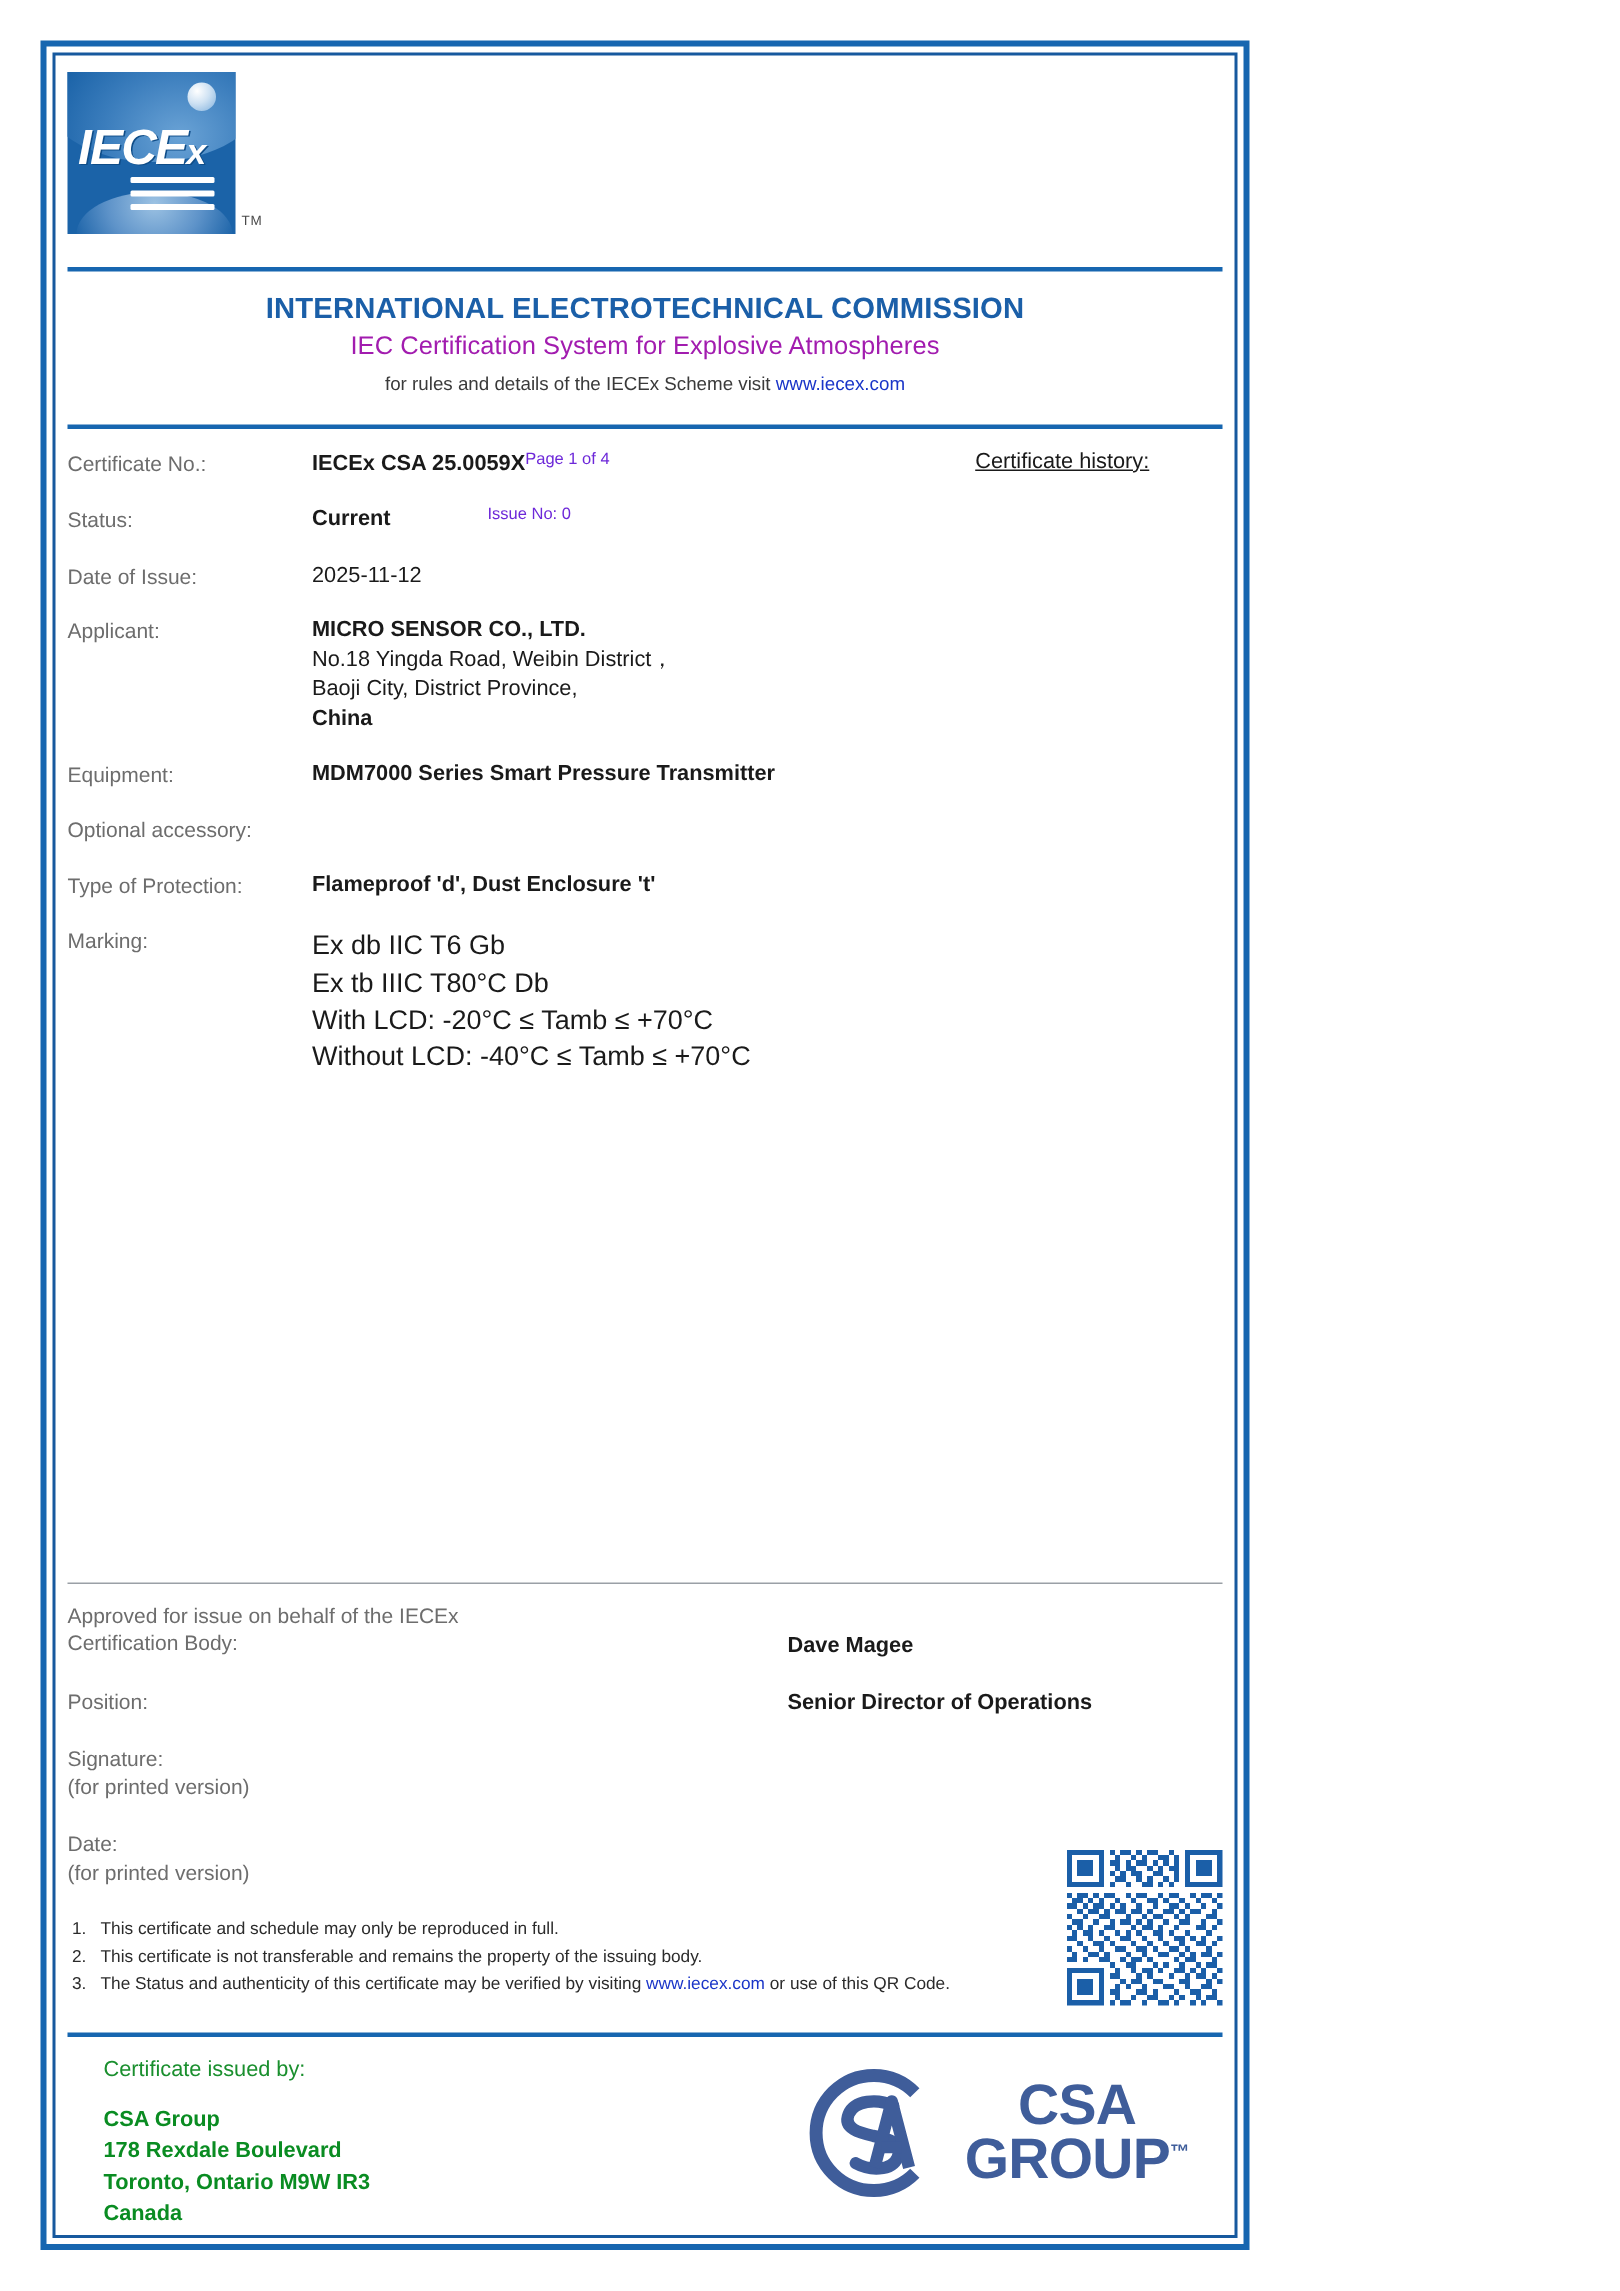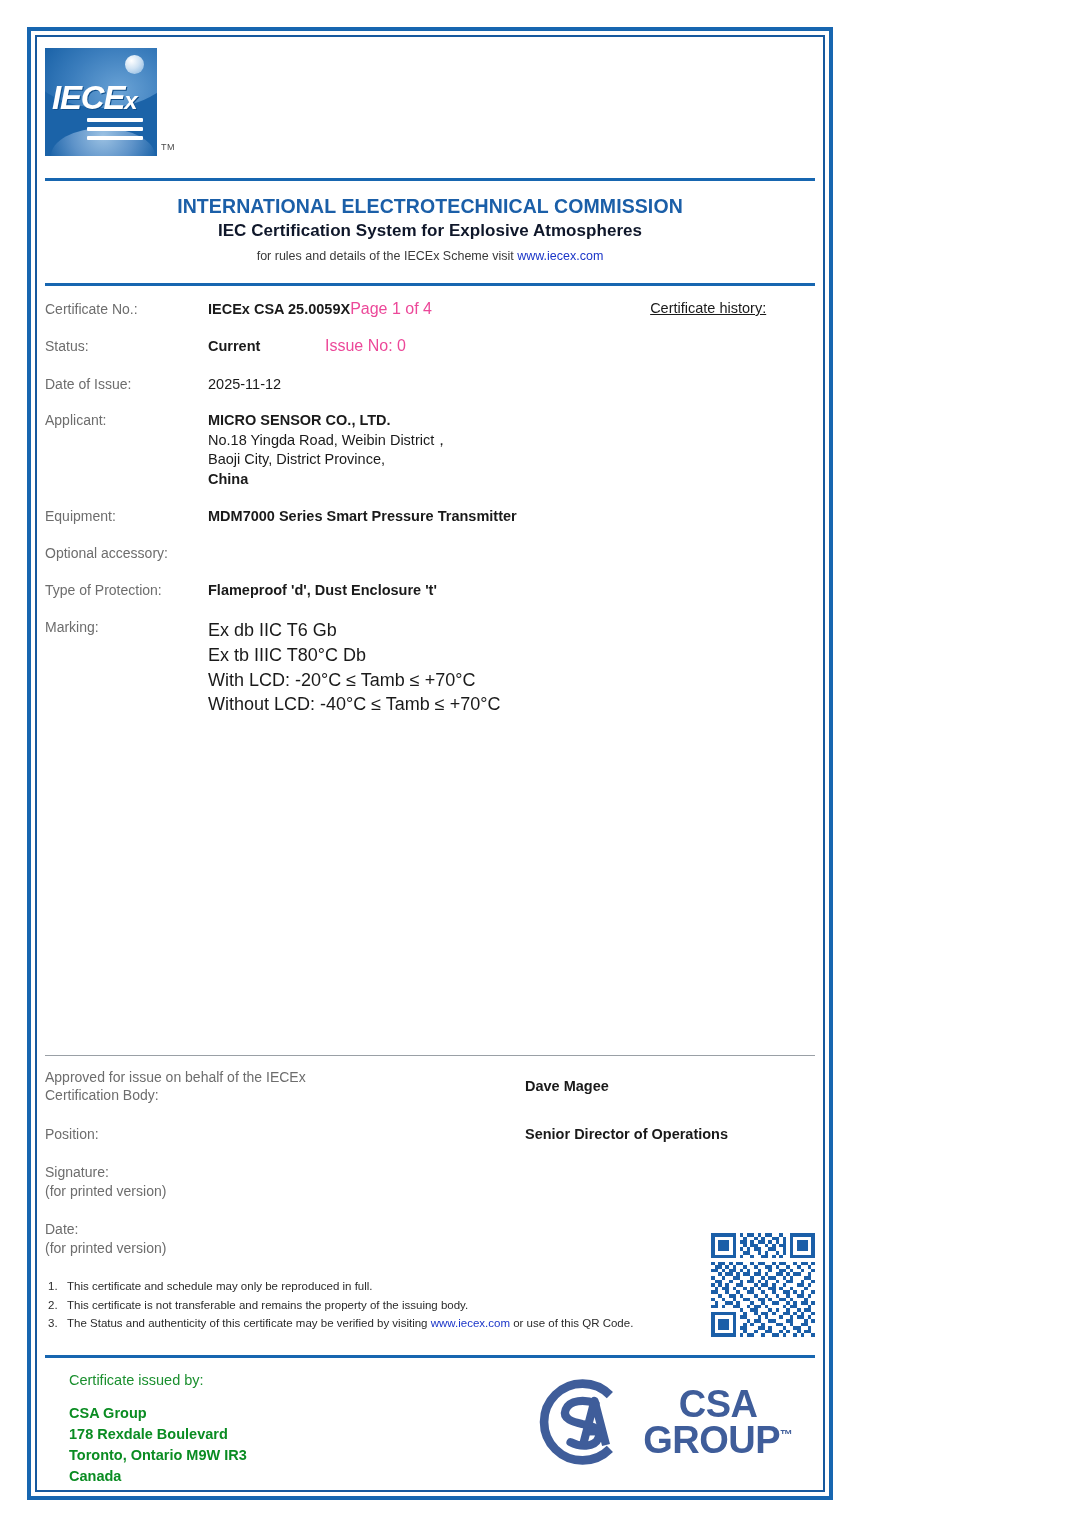--- a/index.html
+++ b/index.html
@@ -160,22 +160,22 @@
   }
   .org-1 {
     font-size: 19.5px;
     font-weight: bold;
     color: #1b5fa8;
     letter-spacing: .1px;
     line-height: 1.3;
   }
   .org-2 {
     font-size: 17px;
-    font-weight: bold;
-    color: #0f172a;
+    font-weight: normal;
+    color: #a21caf;
     letter-spacing: .05px;
     line-height: 1.45;
   }
   .org-3 {
     font-size: 12.5px;
     color: #3a3a3a;
     margin-top: 5px;
   }
   .org-3 a, .link {
     color: #1a35c8;
@@ -209,22 +209,22 @@
   .val .sub.b { font-weight: bold; }
   .row-wide {
     position: relative;
     display: flex;
     align-items: flex-start;
     margin-bottom: 18px;
   }
   .mid {
     flex: 0 0 300px;
     margin-left: auto;
-    font-size: 16px;
-    color: #ec4899;
+    font-size: 11px;
+    color: #6d28d9;
   }
   .right-col {
     flex: 0 0 190px;
     text-align: left;
     font-size: 14.5px;
     color: #1a1a1a;
   }
   .u { text-decoration: underline; }
 
   .marking-lines div {
@@ -233,21 +233,21 @@
     color: #1a1a1a;
   }
 
   
   .spacer { height: 320px; }
 
   
   .approval { padding-top: 12px; }
   .ap-row {
     display: flex;
-    align-items: center;
+    align-items: flex-end;
     margin-bottom: 20px;
   }
   .ap-lbl {
     flex: 0 0 480px;
     font-size: 14px;
     color: #6d6d6d;
     line-height: 1.32;
   }
   .ap-val {
     font-size: 14.5px;

